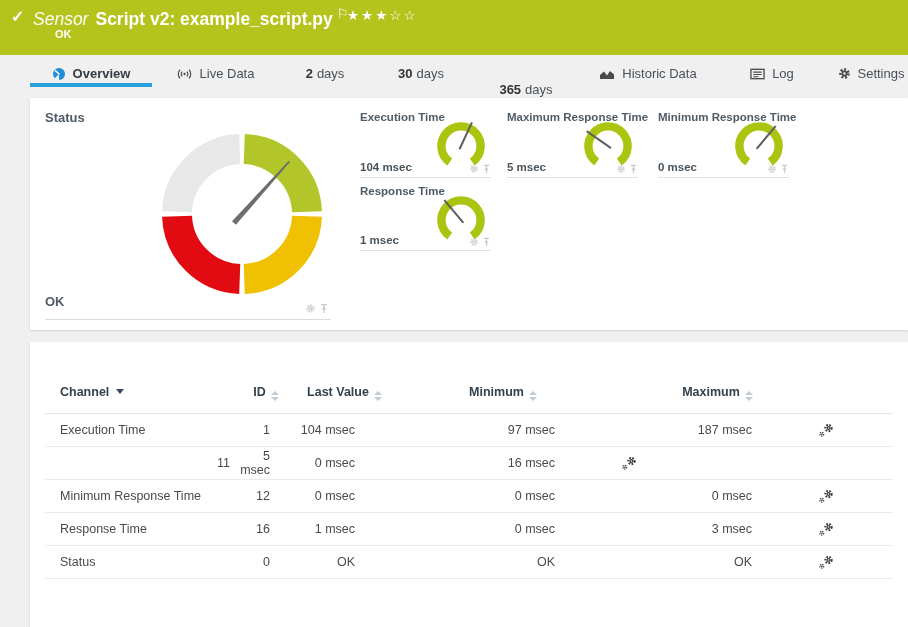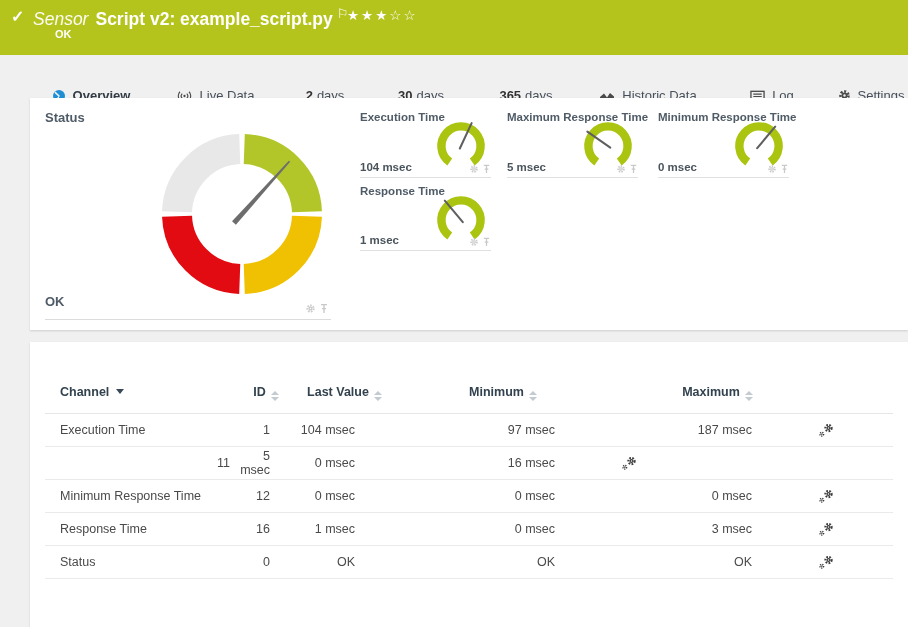--- a/index.html
+++ b/index.html
@@ -16,21 +16,21 @@
             background:var(--brand-green,#b5c41c); color:#fff; }
   .topbar .check { position:absolute; left:11px; top:7px; font-size:16px; font-weight:bold; }
   .topbar .titleline { position:absolute; left:33px; top:6px; font-size:17.5px; white-space:nowrap; }
   .topbar .kind { font-style:italic; font-weight:normal; margin-right:7px; opacity:.95; }
   .topbar .name { font-weight:bold; }
   .topbar .flag { font-size:13px; vertical-align:7px; margin-left:4px; }
   .topbar .stars { position:absolute; left:347px; top:7px; font-size:13.5px; letter-spacing:2px; }
   .topbar .okbadge { position:absolute; left:55px; top:28px; font-size:11px; font-weight:bold; }
 
   
-  .tabs { position:absolute; top:71px; left:0; right:0; height:43px; }
+  .tabs { position:absolute; top:49px; left:0; right:0; height:43px; }
   .tab { position:absolute; top:11px; height:27px; display:flex; align-items:center;
          justify-content:center; gap:7px; font-size:13px; color:#47505a; cursor:pointer; }
   .tab .num { font-weight:bold; color:#333; margin-right:-3px; }
   .tab.active { color:#333b44; font-weight:bold; }
   .tab .tabicon { display:inline-flex; }
   .tab-underline { position:absolute; top:34px; left:30px; width:122px; height:4px;
                    background:var(--tab-active-blue,#2aa0da); }
 
   
   .panel { position:absolute; left:30px; right:0; background:#fff;
@@ -126,21 +126,21 @@
     <span>Live Data</span>
   </div>
   <div class="tab" style="left:288px;width:74px;">
     <span class="num">2</span>
     <span>days</span>
   </div>
   <div class="tab" style="left:383px;width:76px;">
     <span class="num">30</span>
     <span>days</span>
   </div>
-  <div class="tab" style="left:486px;width:80px;">
+  <div class="tab" style="left:486px;width:80px;margin-top:16px;">
     <span class="num">365</span>
     <span>days</span>
   </div>
   <div class="tab" style="left:590px;width:116px;">
     <span class="tabicon">
       <svg width="16" height="12" viewBox="0 0 16 12">
           <path d="M1,11 V7 L5,3.5 L8,7.5 L11,3 L15,6.5 V11 Z" fill="#4a4a4a"></path>
         </svg>
     </span>
     <span>Historic Data</span>

